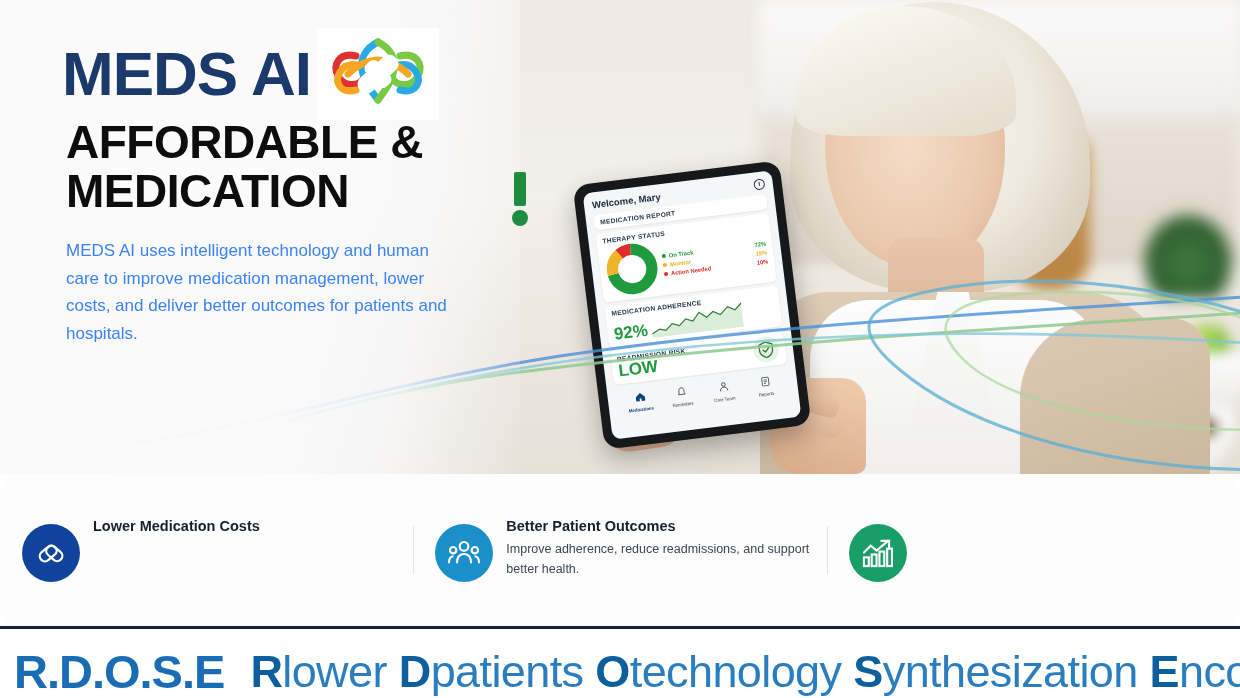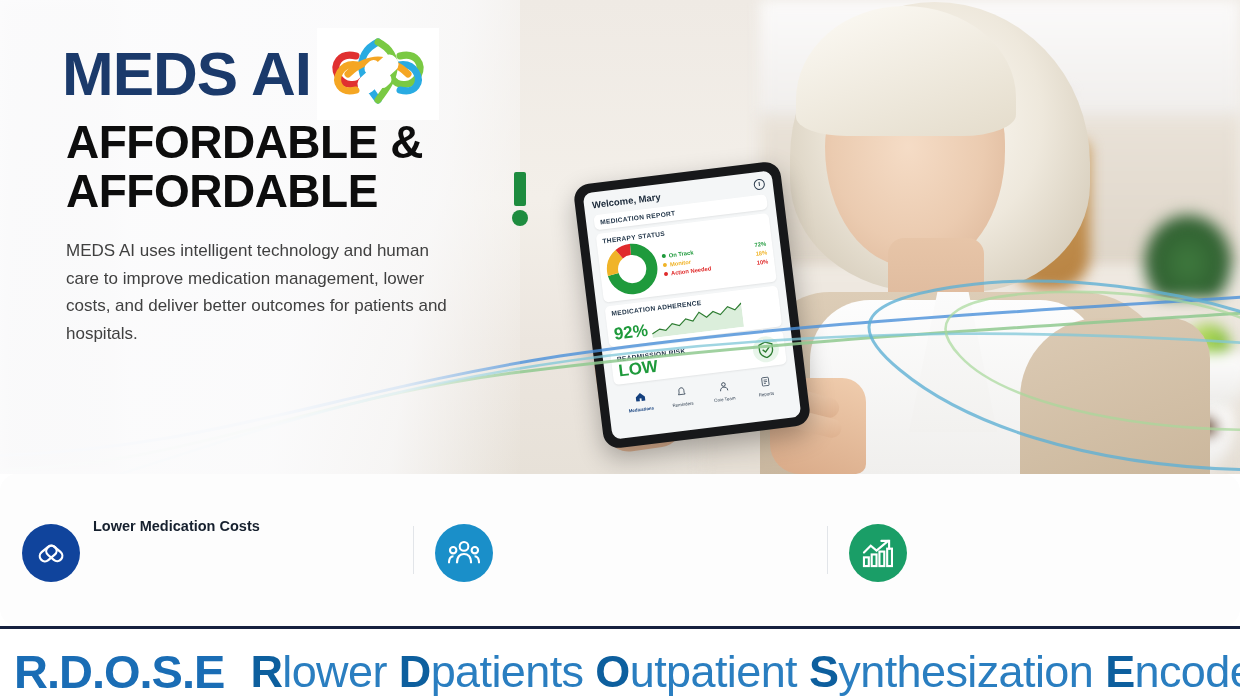--- a/index.html
+++ b/index.html
@@ -89,21 +89,21 @@
     background:linear-gradient(100deg, rgba(252,252,253,.99) 0%, rgba(251,251,252,.97) 58%,
                rgba(250,250,251,.80) 78%, rgba(250,250,251,0) 100%);
     z-index:10;
   }
   .brand-row { position:absolute; left:62px; top:28px; display:flex; align-items:center; gap:6px; }
   .brand-title { font-size:62px; font-weight:bold; color:#1b3a6b; letter-spacing:-1px; line-height:1; }
   .logo-box { width:122px; height:92px; background:#fff; display:flex; align-items:center; justify-content:center; }
   .headline { position:absolute; left:66px; top:118px; font-size:46px; font-weight:bold;
     color:#0d0d0d; line-height:1.06; letter-spacing:-.5px; }
   .subcopy { position:absolute; left:66px; top:237px; width:390px; font-size:17px;
-    color:#404040; line-height:1.62; }
+    color:#3b82f6; line-height:1.62; }
   .bang { position:absolute; left:505px; top:170px; z-index:11; }
 
   
   .tablet { position:absolute; left:588px; top:172px; width:208px; height:266px;
     transform: rotate(-7deg); z-index:6; }
   .tab-frame { position:absolute; inset:0; background:#17181a; border-radius:16px;
     box-shadow:0 10px 26px rgba(0,0,0,.3); }
   .tab-screen { position:absolute; left:9px; top:9px; right:9px; bottom:9px;
     background:#f4f6f7; border-radius:9px; overflow:hidden; padding:7px 8px 4px; }
   .t-top { display:flex; align-items:center; justify-content:space-between; margin-bottom:5px; }
@@ -321,21 +321,21 @@
           <g transform="rotate(-42 52 40)">
             <rect x="28" y="31" width="48" height="18" rx="8" fill="#ffffff"></rect>
             <rect x="44" y="25" width="16" height="30" rx="6" fill="#ffffff"></rect>
           </g>
         </svg>
       </span>
     </div>
 
     <div class="headline" style="z-index:12;">
       <div>AFFORDABLE &amp;</div>
-      <div>AFFORDABLE</div>
+      <div>MEDICATION</div>
     </div>
 
     <div class="subcopy" style="z-index:12;">MEDS AI uses intelligent technology and human care to improve medication management, lower costs, and deliver better outcomes for patients and hospitals.</div>
   </div>
 
   <div class="features">
 
     <div class="fcard">
       <span class="ficon" style="background:#10449c">
         <svg width="30" height="30" viewBox="0 0 32 32">
@@ -356,20 +356,24 @@
           <g fill="none" stroke="#fff" stroke-width="2.2">
             <circle cx="17" cy="7" r="4.6"></circle>
             <path d="M9.5 25 C9.5 17.5 13 15 17 15 C21 15 24.5 17.5 24.5 25"></path>
             <circle cx="5.5" cy="11" r="3.4"></circle>
             <path d="M1 25 C1 19.5 3 17.5 5.8 17.5"></path>
             <circle cx="28.5" cy="11" r="3.4"></circle>
             <path d="M33 25 C33 19.5 31 17.5 28.2 17.5"></path>
           </g>
         </svg>
       </span>
+      <div>
+        <div class="ftitle">Better Patient Outcomes</div>
+        <div class="fdesc">Improve adherence, reduce readmissions, and support better health.</div>
+      </div>
     </div>
 
     <div class="fcard">
       <span class="ficon" style="background:#1a9e67">
         <svg width="31" height="29" viewBox="0 0 32 30">
           <g fill="none" stroke="#fff" stroke-width="2.2" stroke-linecap="round">
             <path d="M2 14 L9 7 L15 12 L27 2"></path>
             <path d="M20 2 H28 V10"></path>
             <rect x="2" y="19" width="5" height="9"></rect>
             <rect x="10" y="16" width="5" height="12"></rect>
@@ -379,17 +383,17 @@
         </svg>
       </span>
     </div>
 
 
   </div>
 
   <div class="footer">
     <span class="rdose">R.D.O.S.E</span>
     <span class="expand">
-      <b>R</b><span>lower</span>&nbsp;<b>D</b><span>patients</span>&nbsp;<b>O</b><span>utpatient</span>&nbsp;<b>S</b><span>ynthesization</span>&nbsp;<b>E</b><span>ncoder</span>
+      <b>R</b><span>lower</span>&nbsp;<b>D</b><span>patients</span>&nbsp;<b>O</b><span>technology</span>&nbsp;<b>S</b><span>ynthesization</span>&nbsp;<b>E</b><span>ncoder</span>
     </span>
   </div>
 
 </div>
 
 </body></html>

